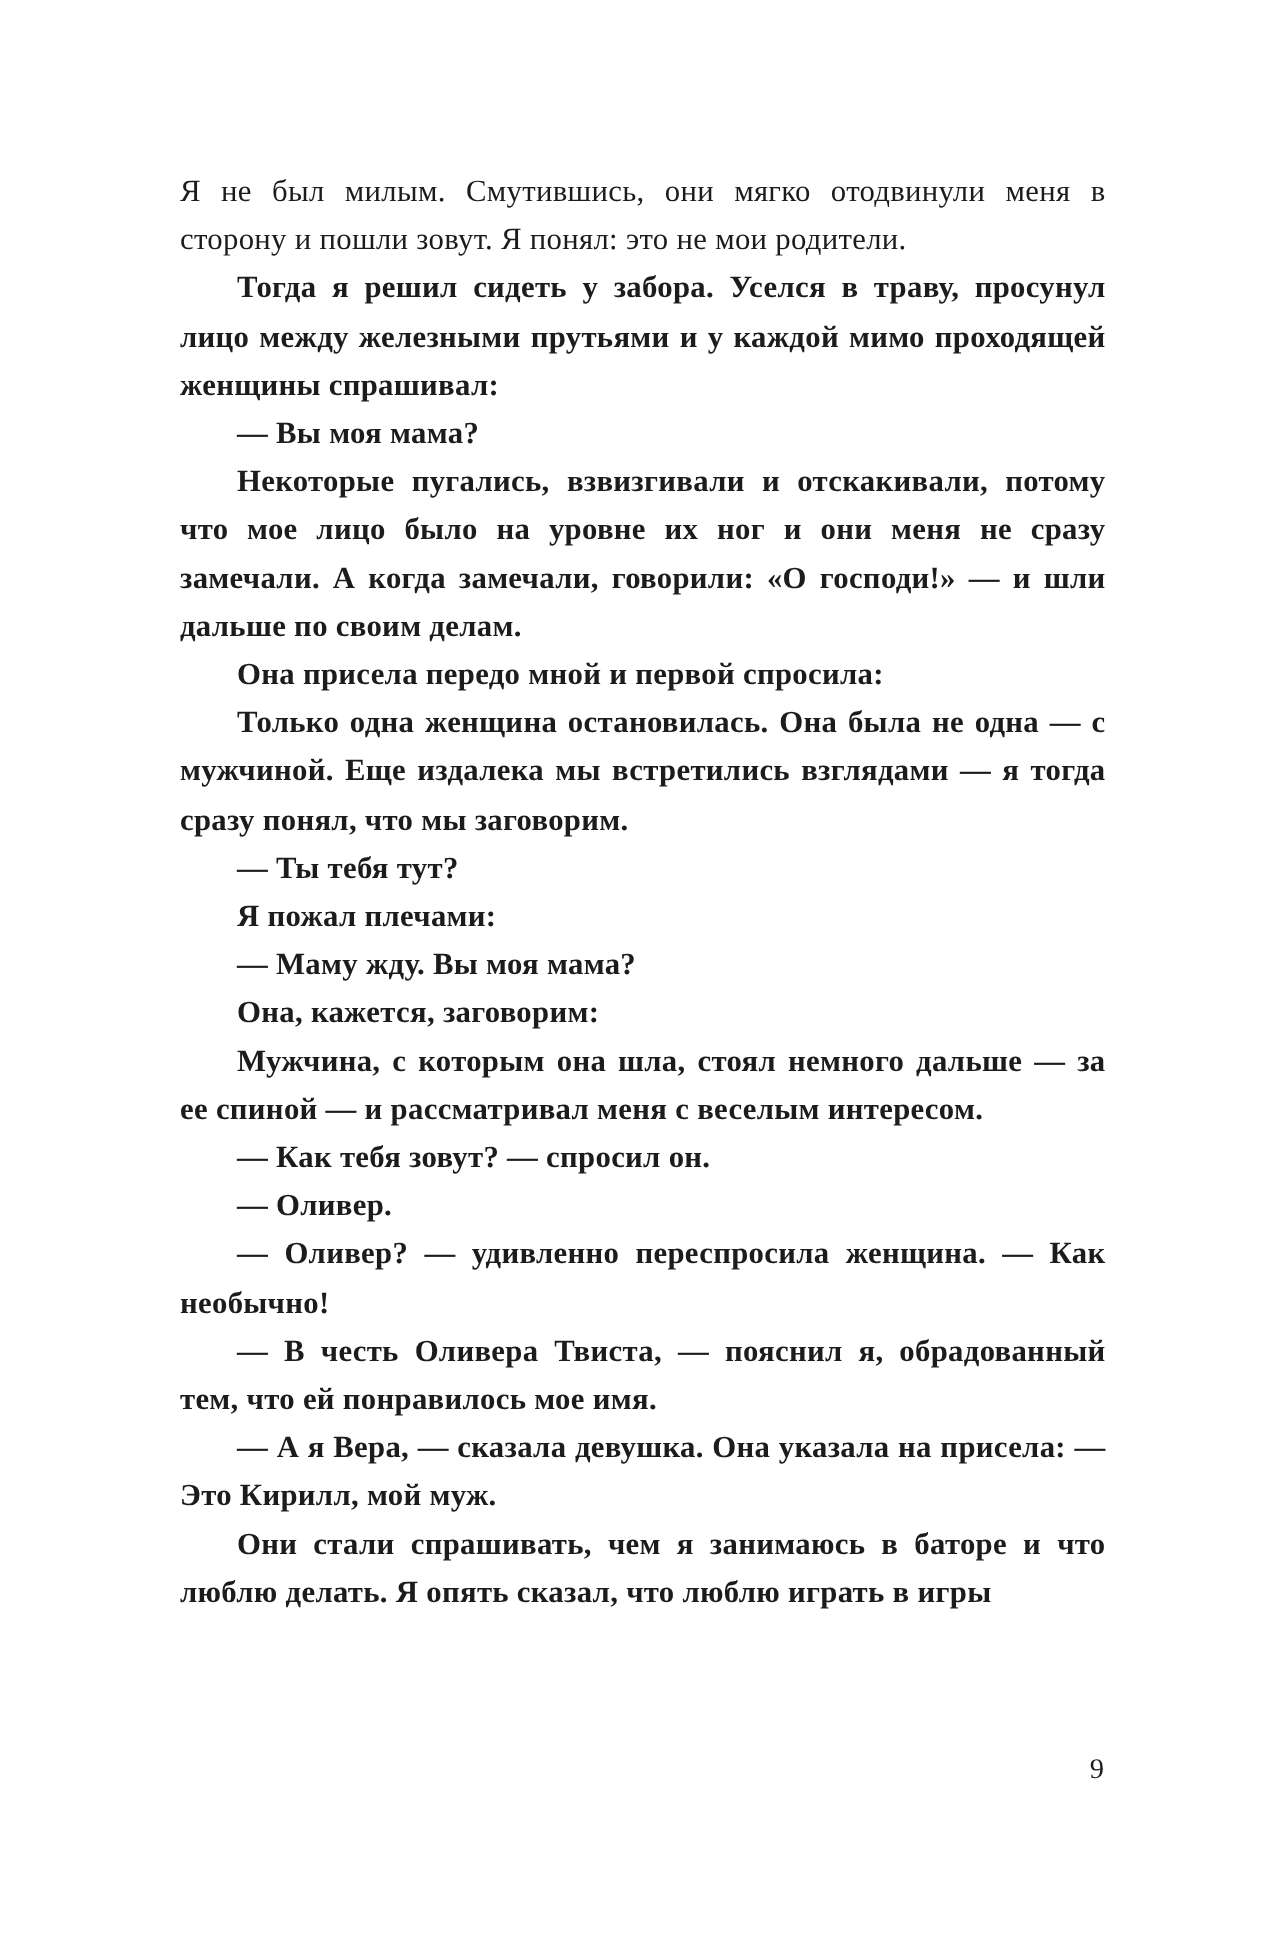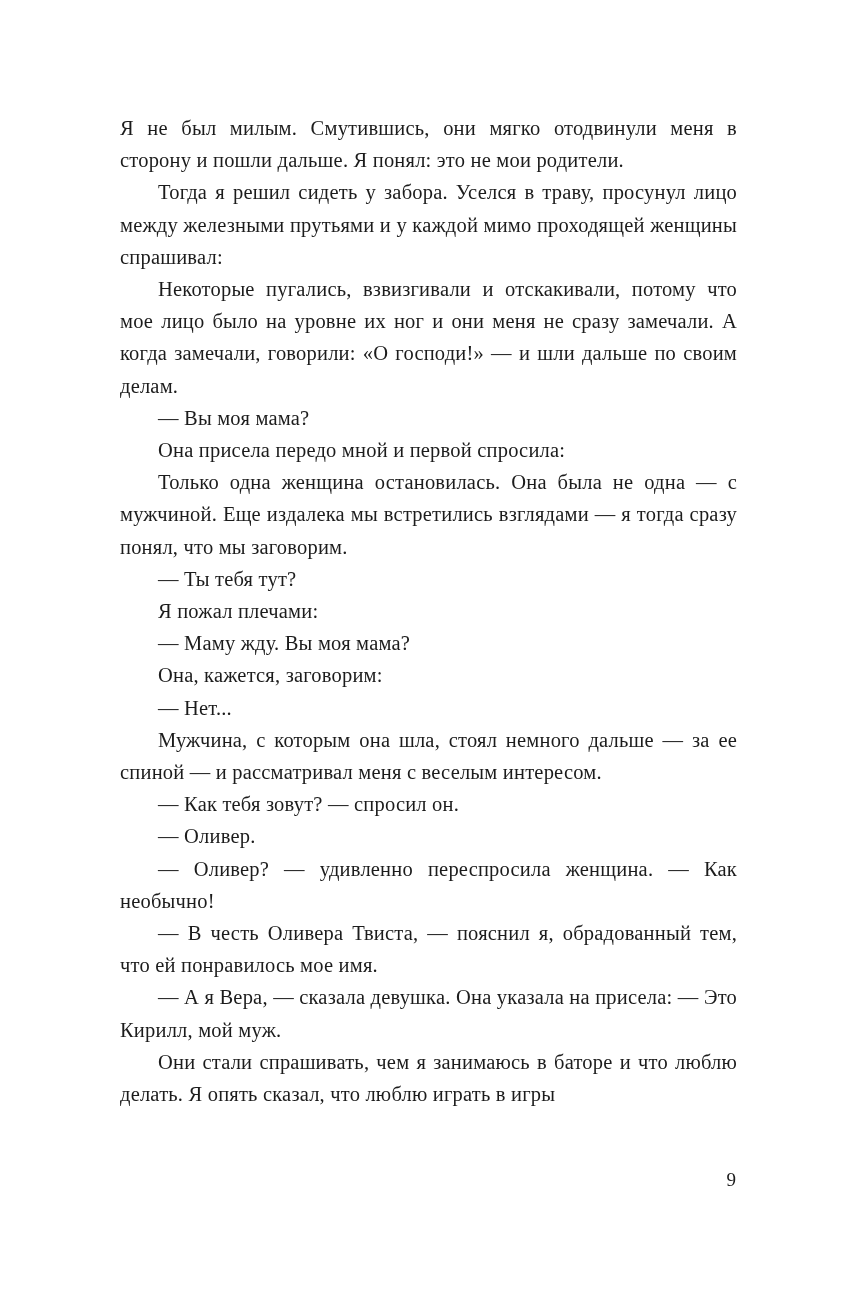--- a/index.html
+++ b/index.html
@@ -26,46 +26,46 @@
     text-align: justify;
     letter-spacing: 0.2px;
   }
   .para {
     margin: 0;
     padding: 0;
     text-indent: 0;
   }
   .para.indent {
     text-indent: 38px;
+    font-weight: bold;
   }
   .page-number {
     position: absolute;
     top: 1168px;
     right: 120px;
     font-size: 19px;
     line-height: 24px;
     color: #1c1c1c;
   }
 </style>
 </head>
 <body>
 
 <div class="book-page">
   <div class="text-block">
-      <p class="para">Я не был милым. Смутившись, они мягко отодвинули меня в сторону и пошли дальше. Я понял: это не мои родители.</p>
+      <p class="para">Я не был милым. Смутившись, они мягко отодвинули меня в сторону и пошли зовут. Я понял: это не мои родители.</p>
       <p class="para indent">Тогда я решил сидеть у забора. Уселся в траву, просунул лицо между железными прутьями и у каждой мимо проходящей женщины спрашивал:</p>
+      <p class="para indent">— Вы моя мама?</p>
       <p class="para indent">Некоторые пугались, взвизгивали и отскакивали, потому что мое лицо было на уровне их ног и они меня не сразу замечали. А когда замечали, говорили: «О господи!» — и шли дальше по своим делам.</p>
-      <p class="para indent">— Вы моя мама?</p>
       <p class="para indent">Она присела передо мной и первой спросила:</p>
       <p class="para indent">Только одна женщина остановилась. Она была не одна — с мужчиной. Еще издалека мы встретились взглядами — я тогда сразу понял, что мы заговорим.</p>
       <p class="para indent">— Ты тебя тут?</p>
       <p class="para indent">Я пожал плечами:</p>
       <p class="para indent">— Маму жду. Вы моя мама?</p>
       <p class="para indent">Она, кажется, заговорим:</p>
-      <p class="para indent">— Нет...</p>
       <p class="para indent">Мужчина, с которым она шла, стоял немного дальше — за ее спиной — и рассматривал меня с веселым интересом.</p>
       <p class="para indent">— Как тебя зовут? — спросил он.</p>
       <p class="para indent">— Оливер.</p>
       <p class="para indent">— Оливер? — удивленно переспросила женщина. — Как необычно!</p>
       <p class="para indent">— В честь Оливера Твиста, — пояснил я, обрадованный тем, что ей понравилось мое имя.</p>
       <p class="para indent">— А я Вера, — сказала девушка. Она указала на присела: — Это Кирилл, мой муж.</p>
       <p class="para indent">Они стали спрашивать, чем я занимаюсь в баторе и что люблю делать. Я опять сказал, что люблю играть в игры</p>
     </div>
   <div class="page-number">9</div>
 </div>

